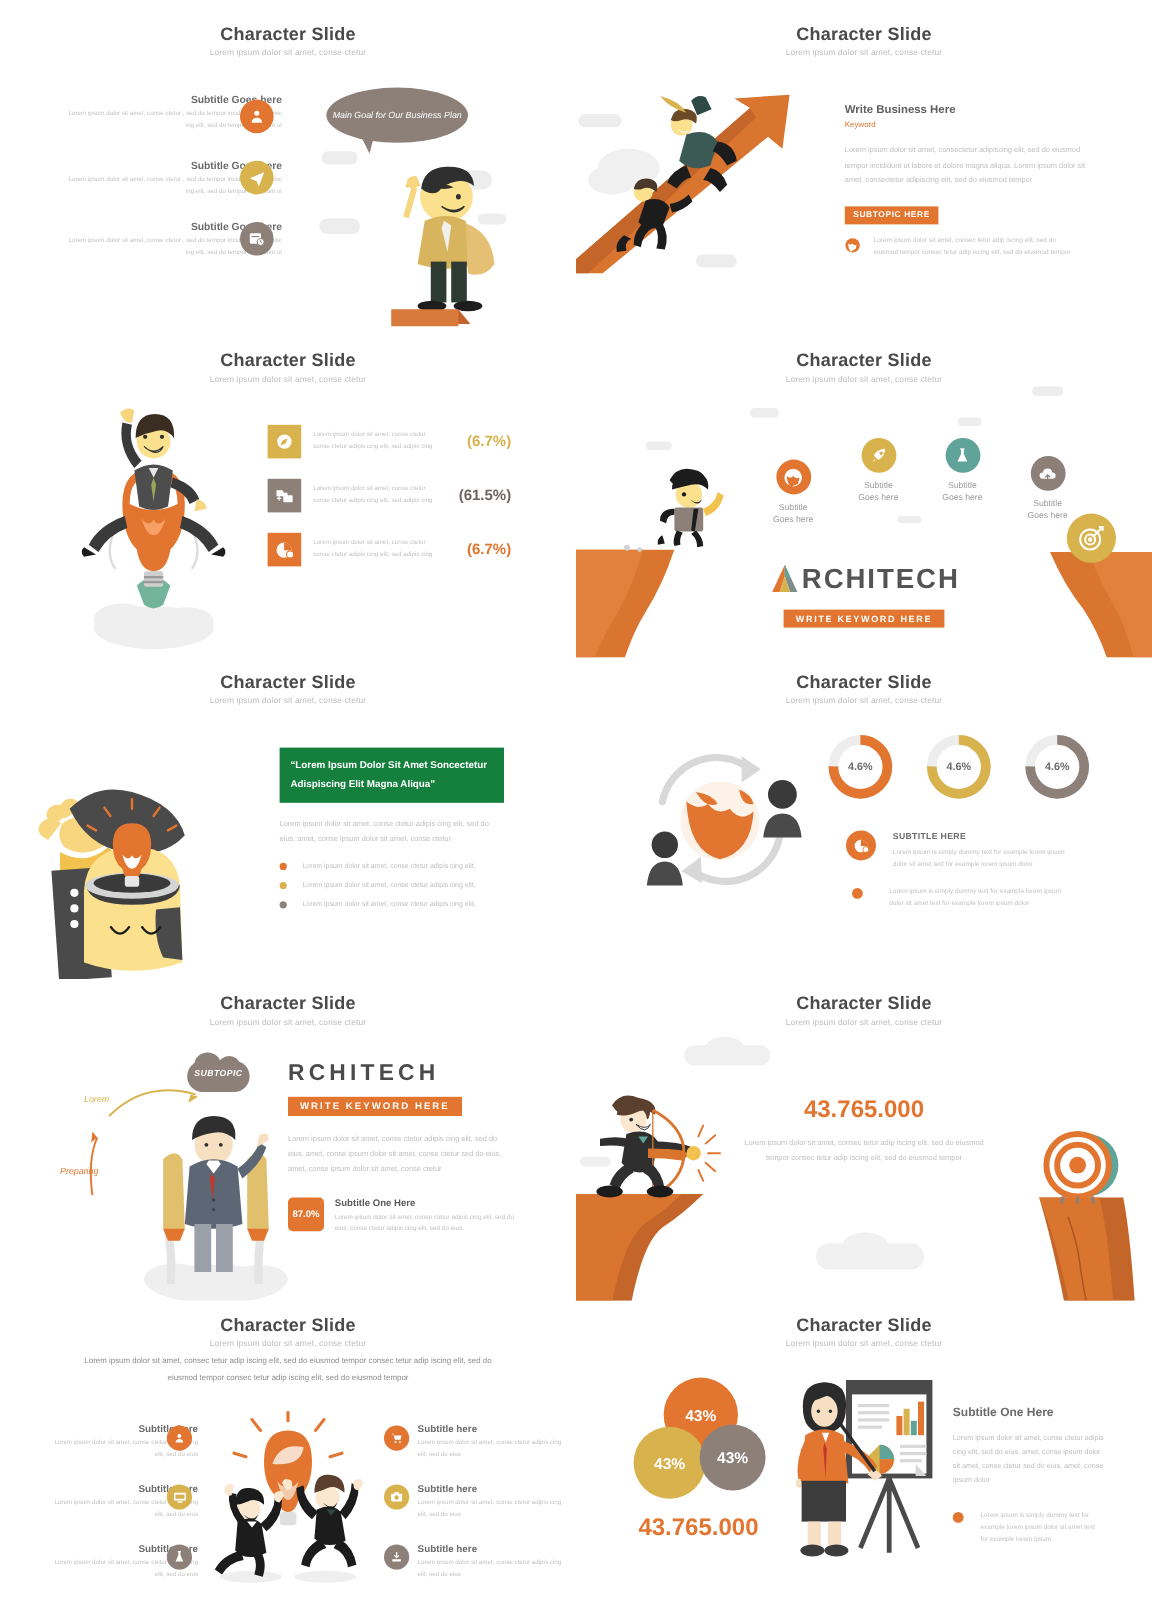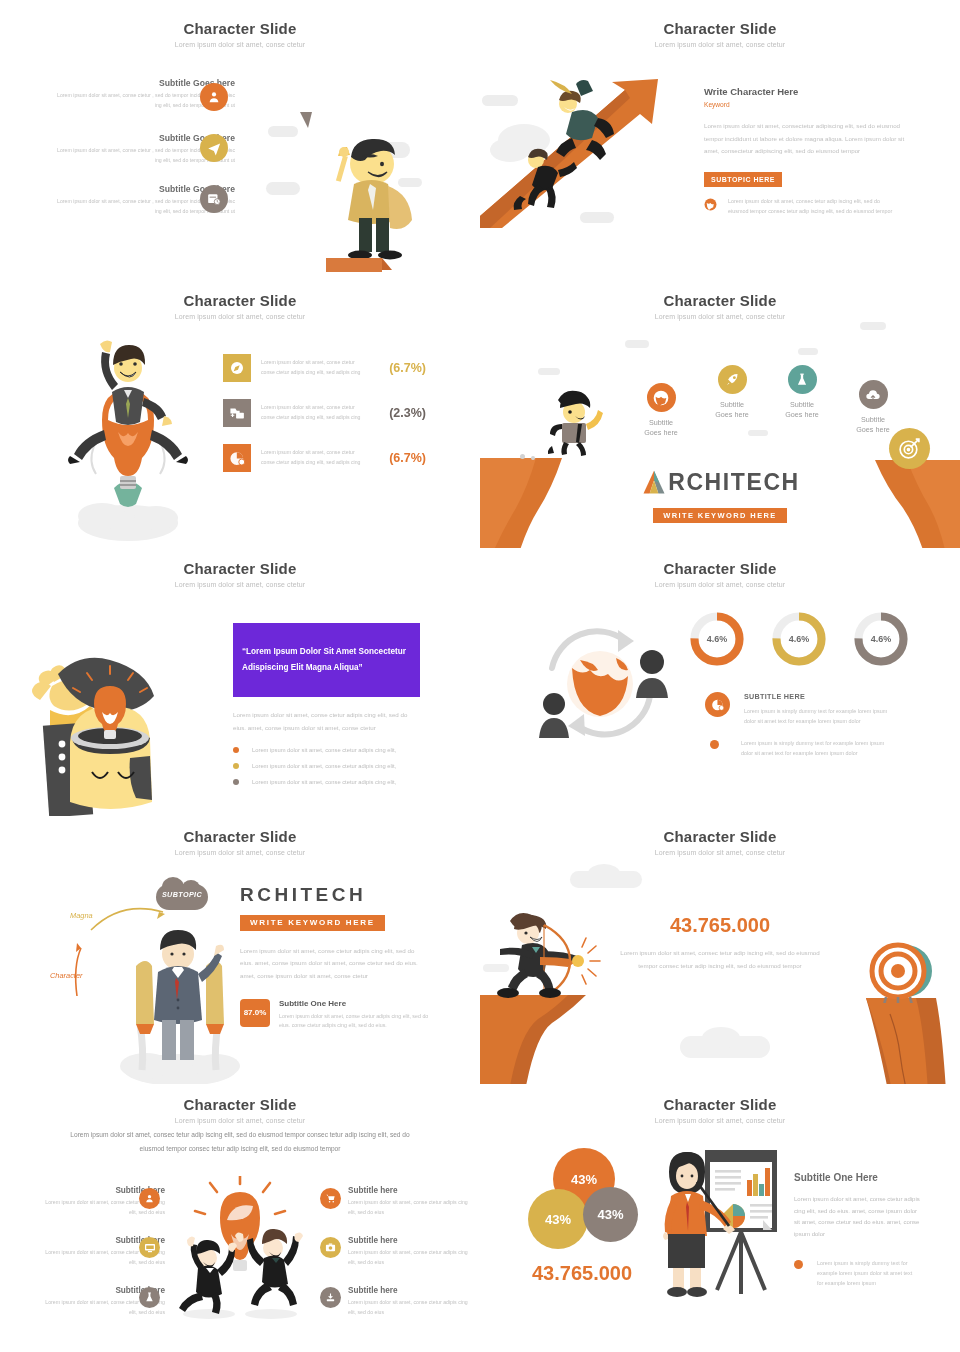--- a/index.html
+++ b/index.html
@@ -78,20 +78,23 @@
   </div>
   <div class="circ" style="position:absolute;left:200px;top:185px;width:28px;height:28px;background:#8c8079;">
     <svg width="14" height="14" viewBox="0 0 24 24" fill="#fff">
           <rect x="2" y="4" width="16" height="15" rx="2"></rect>
           <rect x="4.5" y="8" width="11" height="1.6" fill="#8c8079"></rect>
           <circle cx="17.5" cy="16.5" r="5" fill="#fff" stroke="#8c8079" stroke-width="1.4"></circle>
           <path d="M17.5 13.6v3l2 1" stroke="#8c8079" stroke-width="1.3" fill="none"></path>
         </svg>
   </div>
 
+  <div style="position:absolute;left:272px;top:73px;width:118px;height:46px;background:#8c8079;border-radius:50%;display:flex;align-items:center;justify-content:center;">
+    <div style="font-size:7.4px;line-height:1.5;color:#fff;text-align:center;font-style:italic;">Main Goal for Our Business Plan</div>
+  </div>
   <div style="position:absolute;left:300px;top:112px;width:0;height:0;border-left:8px solid transparent;border-right:4px solid transparent;border-top:16px solid #8c8079;"></div>
 
   <svg style="position:absolute;left:296px;top:112px;" width="140" height="160" viewBox="0 0 140 160">
     <path d="M42 44 q2-10 9-9 l3 8z" fill="#f2c14e"></path>
     <circle cx="48" cy="40" r="5" fill="#f7d67f"></circle>
     <rect x="47" y="44" width="5" height="26" fill="#f7d67f" transform="rotate(16 49 44)"></rect>
     <ellipse cx="76" cy="52" rx="22" ry="21" fill="#fbe08d"></ellipse>
     <path d="M55 45 q2-17 21-18 q22-1 23 16 q-6-5-14-4 q-11 2-16 9 q-7 3-14-3z" fill="#2f2f2f"></path>
     <path d="M66 44 q8-4 16 0 q-8 3-16 0z" fill="#2f2f2f"></path>
     <ellipse cx="86" cy="52" rx="2" ry="2.3" fill="#2f2f2f"></ellipse>
@@ -136,21 +139,21 @@
     <circle cx="56" cy="92" r="8" fill="#fbe08d"></circle>
     <path d="M48 89 q3-10 13-8 q9 2 6 11 q-6-5-11-3 q-5 2-8 0z" fill="#4a3a2c"></path>
     <path d="M58 99 q14-4 20 6 l-6 16 q-14 4-20-4z" fill="#1c1c1c"></path>
     <path d="M78 102 q10-2 16-8 l3 6 q-8 8-17 9z" fill="#1c1c1c"></path>
     <path d="M58 116 q-10 8-10 20 l6 2 q2-12 10-16z" fill="#1c1c1c"></path>
     <path d="M72 118 q6 10 2 22 l-7-1 q3-10-1-18z" fill="#1c1c1c"></path>
     <path d="M40 128 q-8 6-6 14 l8-1 q-2-7 4-10z" fill="#1c1c1c"></path>
   </svg>
 
   <div style="position:absolute;left:224px;top:86px;width:210px;">
-    <div style="font-size:9.5px;font-weight:bold;color:#5e5e5e;">Write Character Here</div>
+    <div style="font-size:9.5px;font-weight:bold;color:#5e5e5e;">Write Business Here</div>
     <div style="font-size:6.6px;color:#e2752f;margin-top:4px;">Keyword</div>
     <div class="body6" style="margin-top:12px;width:202px;">Lorem ipsum dolor sit amet, consectetur adipiscing elit, sed do eiusmod tempor incididunt ut labore et dolore magna aliqua. Lorem ipsum dolor sit amet, consectetur adipiscing elit, sed do eiusmod tempor</div>
     <div class="btn-orange" style="margin-top:14px;padding:4px 7px;font-size:7px;letter-spacing:.5px;">SUBTOPIC HERE</div>
     <div style="display:flex;gap:11px;margin-top:9px;">
       <div style="flex:none;margin-top:2px;">
         <svg width="13" height="13" viewBox="0 0 24 24">
               <circle cx="12" cy="12" r="11" fill="#e2752f"></circle>
               <path d="M5 9 q4 3 7 0 q2 4 6 2 l-1 6 q-5 2-8 5 q-4-5-4-13z" fill="#fff"></path>
             </svg>
       </div>
@@ -209,21 +212,21 @@
 
   <div style="position:absolute;left:223px;top:119px;display:flex;align-items:center;gap:10px;">
     <div class="sq" style="width:28px;height:28px;background:#8c8079;">
       <svg width="17" height="17" viewBox="0 0 24 24" fill="#fff">
             <path d="M2 5h7l2 3h4v4H2z"></path>
             <rect x="10" y="11" width="11" height="8" rx="1"></rect>
             <path d="M5 12v5M2.5 14.5h5" stroke="#fff" stroke-width="1.6"></path>
           </svg>
     </div>
     <div class="tiny" style="width:107px;">Lorem ipsum dolor sit amet, conse ctetur conse ctetur adipis cing elit, sed adipis cing</div>
-    <div style="font-size:12.5px;font-weight:bold;color:#6d6460;width:48px;text-align:right;">(2.3%)</div>
+    <div style="font-size:12.5px;font-weight:bold;color:#6d6460;width:48px;text-align:right;">(61.5%)</div>
   </div>
 
   <div style="position:absolute;left:223px;top:164px;display:flex;align-items:center;gap:10px;">
     <div class="sq" style="width:28px;height:28px;background:#e2752f;">
       <svg width="17" height="17" viewBox="0 0 24 24" fill="#fff">
             <path d="M11 3a9 9 0 100 18 9 9 0 000-18z" opacity=".95"></path>
             <path d="M11 3v9h9a9 9 0 00-9-9z" fill="#e2752f"></path>
             <circle cx="18" cy="17" r="4.2" fill="#fff" stroke="#e2752f" stroke-width="1.3"></circle>
           </svg>
     </div>
@@ -367,21 +370,21 @@
     <g stroke="#e2752f" stroke-width="2" stroke-linecap="round">
       <path d="M80 48 v-8"></path>
           <path d="M62 54 l-5-7"></path>
           <path d="M98 54 l5-7"></path>
       <path d="M50 66 l-7-4"></path>
           <path d="M110 66 l7-4"></path>
     </g>
   </svg>
 
   <div style="position:absolute;left:233px;top:75px;width:187px;">
-    <div style="background:#6d28d9;color:#fff;font-size:8.2px;font-weight:bold;line-height:1.95;padding:21px 9px;">“Lorem Ipsum Dolor Sit Amet Soncectetur Adispiscing Elit Magna Aliqua”</div>
+    <div style="background:#15803d;color:#fff;font-size:8.2px;font-weight:bold;line-height:1.95;padding:7px 9px;">“Lorem Ipsum Dolor Sit Amet Soncectetur Adispiscing Elit Magna Aliqua”</div>
     <div class="body6" style="margin-top:12px;">Lorem ipsum dolor sit amet, conse ctetur adipis cing elit, sed do eius. amet, conse ipsum dolor sit amet, conse ctetur</div>
     <div style="margin-top:13px;display:flex;flex-direction:column;gap:10px;">
       <div style="display:flex;align-items:center;gap:13px;">
         <span class="bullet" style="background:#e2752f;"></span>
         <span style="font-size:5.8px;color:#bdbdbd;">Lorem ipsum dolor sit amet, conse ctetur adipis cing elit,</span>
       </div>
       <div style="display:flex;align-items:center;gap:13px;">
         <span class="bullet" style="background:#d8b24c;"></span>
         <span style="font-size:5.8px;color:#bdbdbd;">Lorem ipsum dolor sit amet, conse ctetur adipis cing elit,</span>
       </div>
@@ -463,22 +466,22 @@
     <div class="s-title">Character Slide</div>
     <div class="s-sub">Lorem ipsum dolor sit amet, conse ctetur</div>
   </div>
 
   <svg style="position:absolute;left:45px;top:62px;" width="180" height="130" viewBox="0 0 180 130">
     <path d="M32 118 q-4-30 4-48" stroke="#e2752f" stroke-width="1.6" fill="none"></path>
     <path d="M36 70 l-5 4 l1-9z" fill="#e2752f"></path>
     <path d="M46 52 q30-30 72-18" stroke="#d8b24c" stroke-width="1.6" fill="none"></path>
     <path d="M114 34 l6 2 l-8 5z" fill="#d8b24c"></path>
   </svg>
-  <div style="position:absolute;left:50px;top:155px;font-size:7.4px;font-style:italic;color:#e2752f;">Character</div>
-  <div style="position:absolute;left:70px;top:95px;font-size:7.4px;font-style:italic;color:#d8b24c;">Magna</div>
+  <div style="position:absolute;left:50px;top:155px;font-size:7.4px;font-style:italic;color:#e2752f;">Preparing</div>
+  <div style="position:absolute;left:70px;top:95px;font-size:7.4px;font-style:italic;color:#d8b24c;">Lorem</div>
 
   <div style="position:absolute;left:156px;top:68px;width:52px;height:26px;background:#8c8079;border-radius:14px;"></div>
   <div style="position:absolute;left:162px;top:61px;width:22px;height:20px;background:#8c8079;border-radius:50%;"></div>
   <div style="position:absolute;left:182px;top:64px;width:18px;height:16px;background:#8c8079;border-radius:50%;"></div>
   <div style="position:absolute;left:156px;top:74px;width:52px;text-align:center;font-size:7.2px;font-weight:bold;font-style:italic;color:#fff;letter-spacing:.4px;">SUBTOPIC</div>
 
   <svg style="position:absolute;left:118px;top:112px;" width="125" height="158" viewBox="0 0 125 158">
     <ellipse cx="62" cy="142" rx="56" ry="16" fill="#efefef"></ellipse>
     <ellipse cx="28" cy="138" rx="26" ry="13" fill="#efefef"></ellipse>
     <ellipse cx="98" cy="138" rx="24" ry="12" fill="#efefef"></ellipse>

